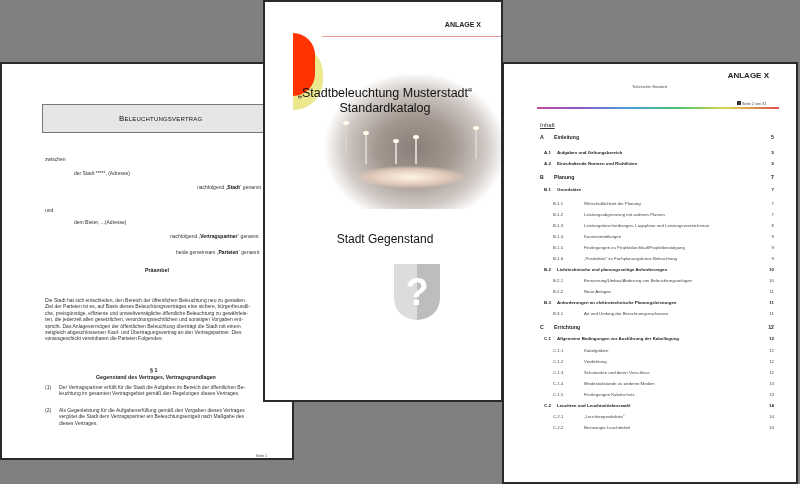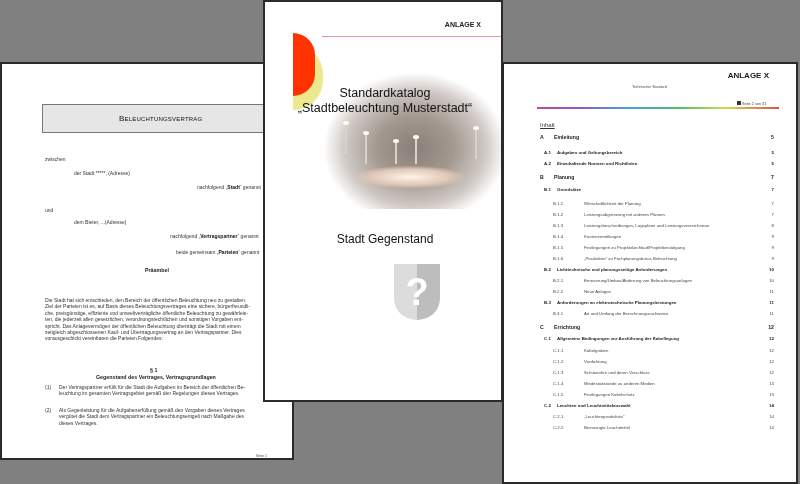--- a/index.html
+++ b/index.html
@@ -102,22 +102,22 @@
   <div class="logo-red"></div>
   <div class="photo">
     <div class="lamp" style="left:20px; top:50px;"></div>
     <div class="lamp" style="left:40px; top:60px;"></div>
     <div class="lamp" style="left:70px; top:68px; height:22px;"></div>
     <div class="lamp" style="left:90px; top:64px; height:26px;"></div>
     <div class="lamp" style="left:150px; top:55px;"></div>
     <div class="road"></div>
   </div>
   <div class="cat-title">
+    <div>„Stadtbeleuchtung Musterstadt“</div>
     <div>Standardkatalog</div>
-    <div>„Stadtbeleuchtung Musterstadt“</div>
   </div>
   <div class="city">Stadt Gegenstand</div>
   <svg class="shield" viewBox="0 0 48 58">
     <path d="M1 1 H24 V57 C10 56 1 48 1 34 Z" fill="#dcdcdc"></path>
     <path d="M24 1 H47 V34 C47 48 38 56 24 57 Z" fill="#bdbdbd"></path>
     <text x="24" y="42" text-anchor="middle" font-size="38" font-weight="bold" fill="#fff" font-family="Liberation Sans, sans-serif">?</text>
   </svg>
 </div>
 
 <div class="page" id="page-right">

